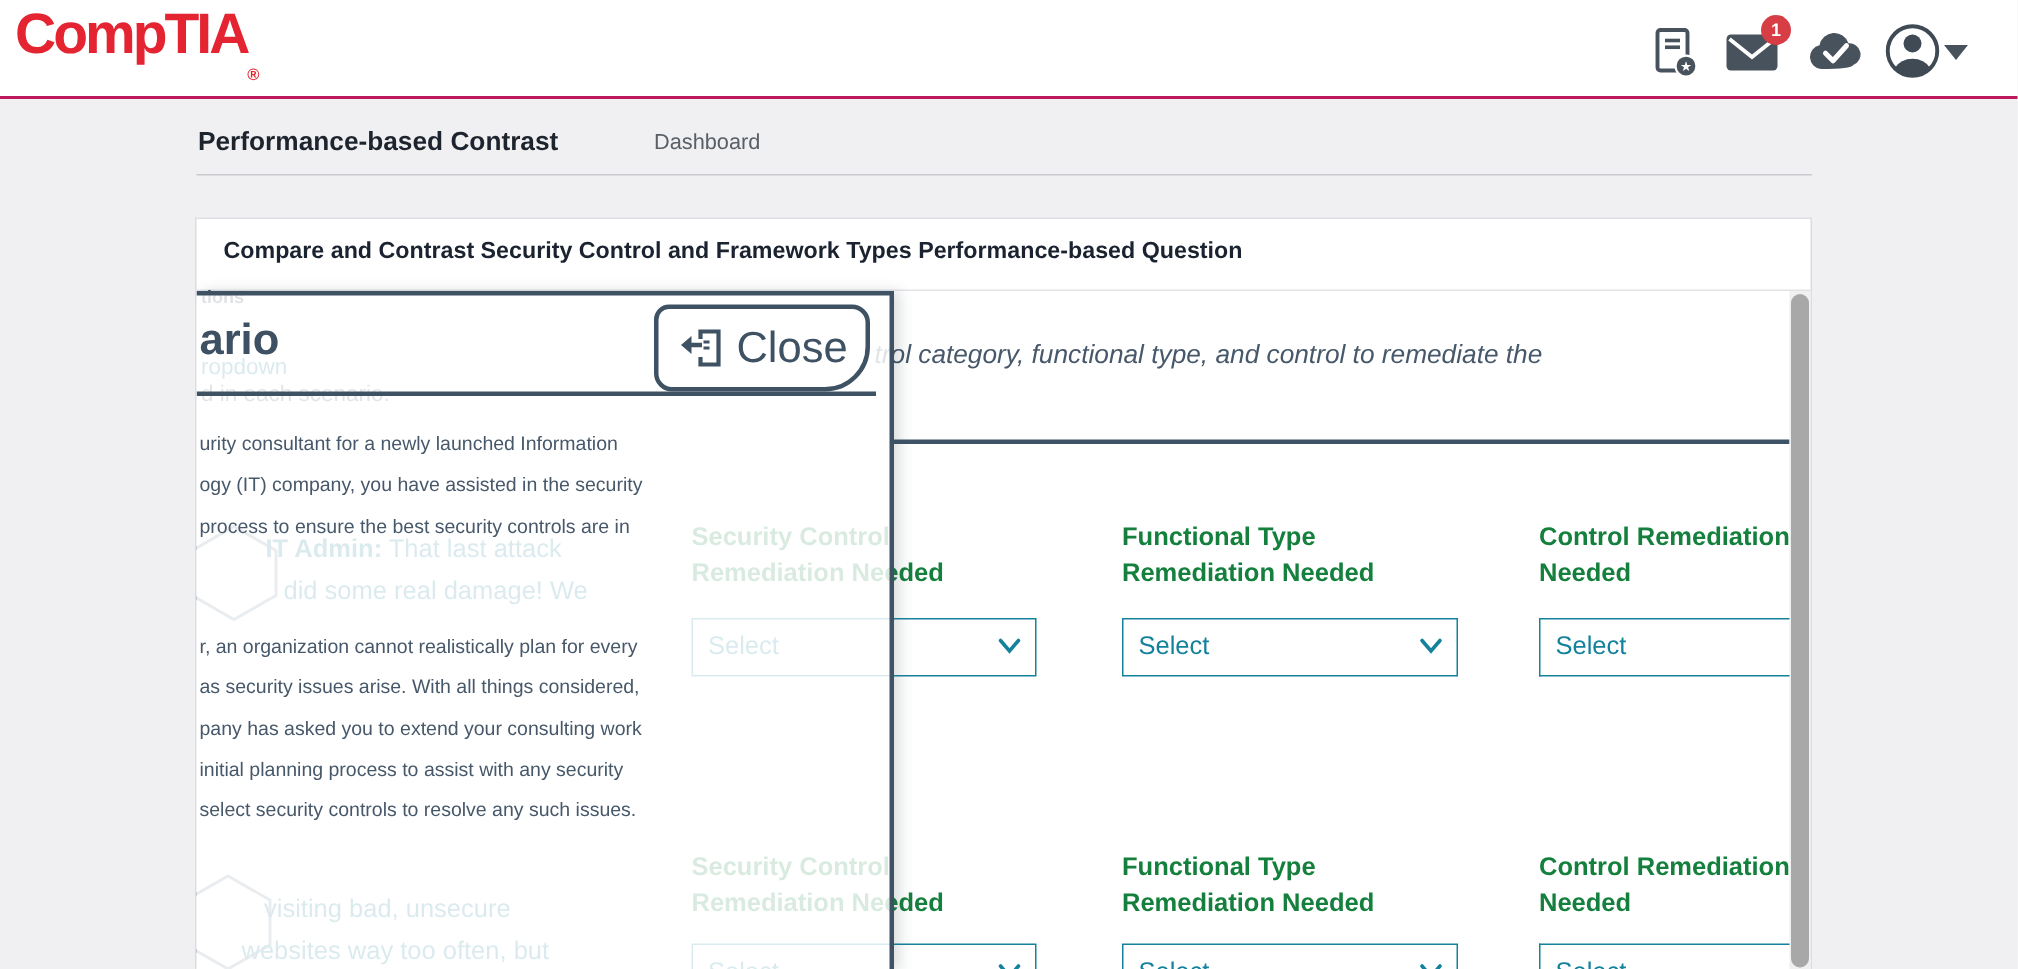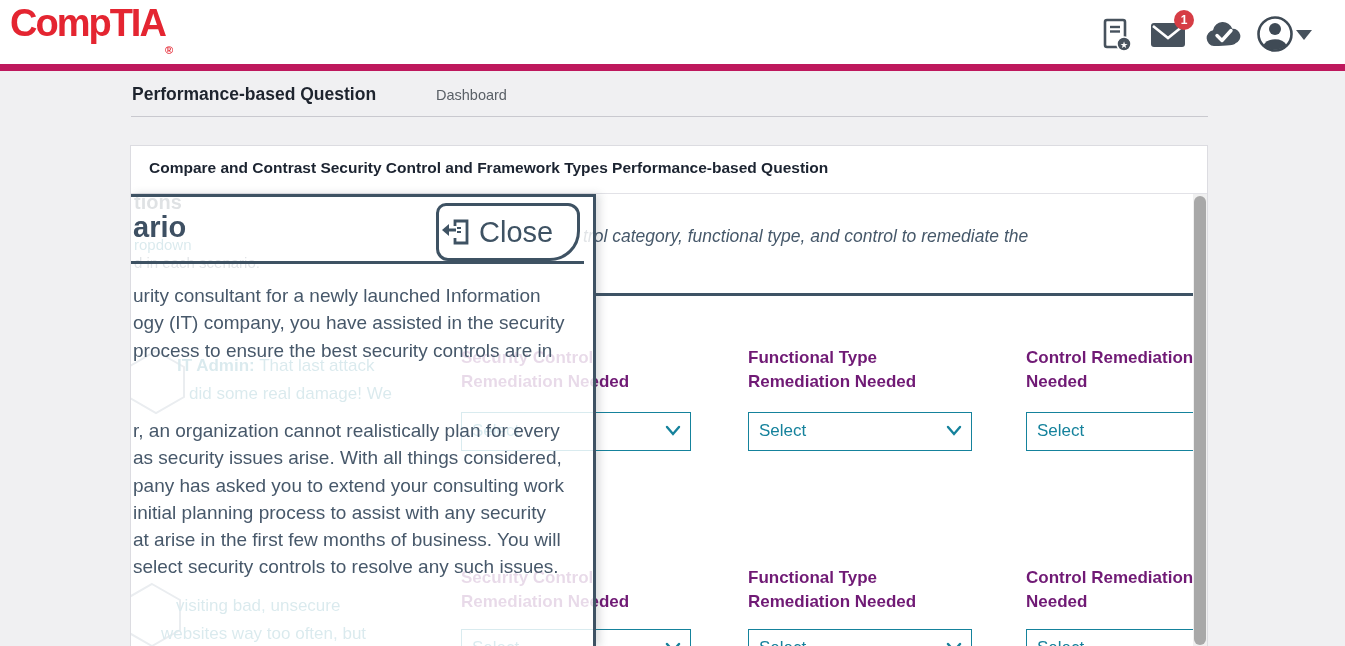--- a/index.html
+++ b/index.html
@@ -1,66 +1,66 @@
 <!DOCTYPE html>
 <html><head>
 <meta charset="utf-8">
 <style>
   html,body{margin:0;padding:0;width:1345px;height:646px;overflow:hidden;
     font-family:"Liberation Sans","DejaVu Sans",sans-serif;background:#f0f0f2;}
   
   #topbar{position:absolute;left:0;top:0;width:1345px;height:64px;background:#ffffff;
-    border-bottom:7px solid #be185d;z-index:40;}
+    border-bottom:2px solid #be185d;z-index:40;}
   #logo{position:absolute;left:10px;top:2px;font-size:38px;font-weight:800;
     letter-spacing:-2px;color:#e42531;cursor:pointer;}
   #logo sup{font-size:11px;letter-spacing:0;vertical-align:-18px;}
   .tb-icon{position:absolute;top:18px;width:40px;height:34px;cursor:pointer;}
   .badge{position:absolute;left:24px;top:-8px;width:20px;height:20px;border-radius:50%;
     background:#d63d45;color:#fff;font-size:12px;font-weight:700;text-align:center;line-height:20px;}
   .caret{position:absolute;left:1296px;top:30px;width:0;height:0;
     border-left:8px solid transparent;border-right:8px solid transparent;border-top:10px solid #47525d;cursor:pointer;}
   
   #page-title{position:absolute;left:132px;top:84px;font-size:17.5px;font-weight:700;color:#1e242e;}
   #breadcrumb{position:absolute;left:436px;top:87px;font-size:14.5px;color:#5a6067;cursor:pointer;}
   #header-divider{position:absolute;left:131px;top:116px;width:1077px;height:1px;background:#c9c9cf;}
   
   #card{position:absolute;left:130px;top:145px;width:1078px;height:501px;background:#ffffff;
     border:1px solid #dcdce1;border-bottom:none;box-sizing:border-box;overflow:hidden;}
   #card-title{position:absolute;left:18px;top:13px;font-size:15.5px;font-weight:700;color:#1b2330;}
   #card-header-line{position:absolute;left:0;top:47px;width:1078px;height:1px;background:#e2e2e7;}
   
-  .ghost-heading{position:absolute;left:3px;top:45px;font-size:20px;font-weight:700;color:#3c4a5a;z-index:1;}
+  .ghost-heading{position:absolute;left:3px;top:45px;font-size:12px;font-weight:700;color:#3c4a5a;z-index:1;}
   .ghost-link{position:absolute;left:3px;top:90px;font-size:15px;color:#1d7d93;z-index:1;}
   .ghost-line{position:absolute;left:3px;top:108px;font-size:15px;color:#4a5b6e;z-index:1;}
   .ghost-chat{position:absolute;font-size:17px;color:#1d7d93;z-index:1;white-space:nowrap;}
   .ghost-chat b{font-weight:700;}
   .hexagon{position:absolute;z-index:1;}
   #instruction{position:absolute;left:452px;top:80px;font-size:17.5px;color:#46586a;white-space:nowrap;z-index:1;font-style:italic;}
   #q-divider{position:absolute;left:465px;top:147px;width:597px;height:2.5px;background:#3e5365;z-index:1;}
-  .col-label{position:absolute;font-size:17px;font-weight:700;color:#701a75;line-height:24px;z-index:1;
+  .col-label{position:absolute;font-size:17px;font-weight:700;color:#15803d;line-height:24px;z-index:1;
     white-space:nowrap;}
   .clip{overflow:hidden;width:167px;}
   .select-box{position:absolute;height:39px;background:#fff;border:1.5px solid #15829c;
     box-sizing:border-box;z-index:1;cursor:pointer;}
   .select-box .val{position:absolute;left:10px;top:8px;font-size:17px;color:#15829c;}
   .select-box svg{position:absolute;right:9px;top:12px;}
   .noRborder{border-right:none;}
   
   #scroll-track{position:absolute;left:1062px;top:48px;width:14px;height:453px;background:#f0f0f0;z-index:20;}
   #scroll-thumb{position:absolute;left:1px;top:2px;width:12px;height:449px;background:#a8a8a8;border-radius:6px;cursor:pointer;}
   
   #modal{position:absolute;left:0;top:48px;width:465px;height:453px;z-index:10;
     background:rgba(255,255,255,0.84);border-top:3px solid #3e5263;border-right:3px solid #3e5263;
     box-sizing:border-box;overflow:hidden;box-shadow:4px 0 8px rgba(60,70,80,0.18);}
   #modal-title{position:absolute;left:2px;top:14px;font-size:29px;font-weight:700;color:#3e5063;}
   #close-btn{position:absolute;left:305px;top:6px;width:144px;height:58px;background:#fff;
     border:3px solid #3e5263;border-radius:10px 12px 30px 12px;box-sizing:border-box;cursor:pointer;
-    display:flex;align-items:center;gap:8px;color:#3e5263;font-size:29px;}
+    display:flex;align-items:center;justify-content:center;gap:8px;color:#3e5263;font-size:29px;}
   #modal-rule{position:absolute;left:0;top:64px;width:453px;height:2.5px;background:#3e5263;}
-  .para{position:absolute;left:2px;font-size:19px;color:#47586a;line-height:27.3px;white-space:nowrap;}
+  .para{position:absolute;left:2px;font-size:13px;color:#47586a;line-height:27.3px;white-space:nowrap;}
   #para1{top:85px;}
   #para2{top:220px;}
 </style>
 </head>
 <body>
 
 <div id="topbar">
   <div id="logo"><span>CompTIA</span><sup>®</sup></div>
 
   <div class="tb-icon" style="left:1100px;">
@@ -91,21 +91,21 @@
   <div class="tb-icon" style="left:1256px;top:15px;">
     <svg width="38" height="38" viewBox="0 0 38 38">
       <circle cx="19" cy="19" r="16.5" fill="none" stroke="#3f4a55" stroke-width="2.6"></circle>
       <circle cx="19" cy="14" r="6" fill="#3f4a55"></circle>
       <path d="M7.5 30 a12.5 9.5 0 0 1 23 0 a16.5 16.5 0 0 1 -23 0 z" fill="#3f4a55"></path>
     </svg>
   </div>
   <div class="caret"></div>
 </div>
 
-<div id="page-title">Performance-based Question</div>
+<div id="page-title">Performance-based Contrast</div>
 <div id="breadcrumb">Dashboard</div>
 <div id="header-divider"></div>
 
 <div id="card">
   <div id="card-title">Compare and Contrast Security Control and Framework Types Performance-based Question</div>
   <div id="card-header-line"></div>
 
   <div class="ghost-heading">tions</div>
   <div class="ghost-link">ropdown</div>
   <div class="ghost-line">d in each scenario.</div>
@@ -210,17 +210,16 @@
     <div class="para" id="para1">
       <div>urity consultant for a newly launched Information</div>
       <div>ogy (IT) company, you have assisted in the security</div>
       <div>process to ensure the best security controls are in</div>
     </div>
     <div class="para" id="para2">
       <div>r, an organization cannot realistically plan for every</div>
       <div>as security issues arise. With all things considered,</div>
       <div>pany has asked you to extend your consulting work</div>
       <div>initial planning process to assist with any security</div>
-      <div>at arise in the first few months of business. You will</div>
       <div>select security controls to resolve any such issues.</div>
     </div>
   </div>
 </div>
 
 </body></html>

